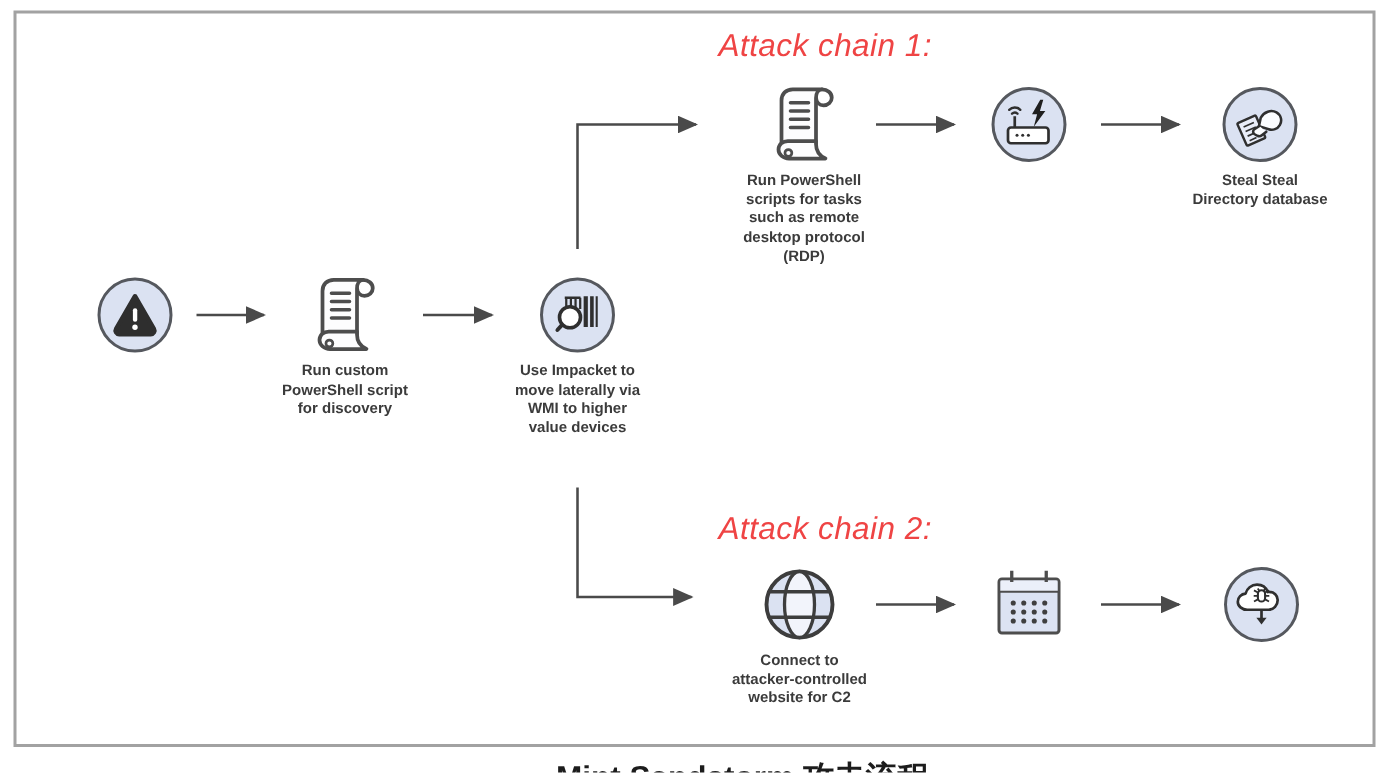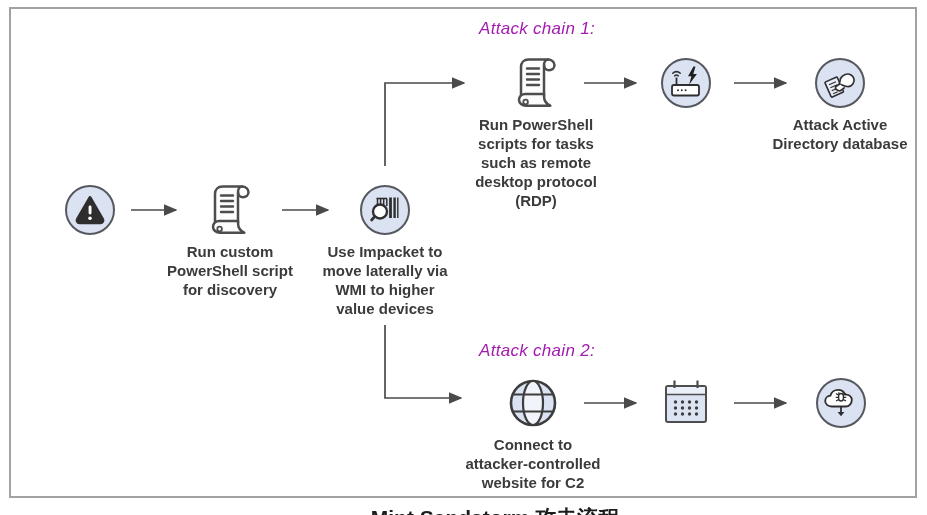--- a/index.html
+++ b/index.html
@@ -9,25 +9,25 @@
     font-family:"Liberation Sans", sans-serif;
   }
   .frame{
     position:absolute;left:9px;top:7px;width:908px;height:491px;
     border:2px solid #a2a2a2;background:#ffffff;box-sizing:border-box;
   }
   #wires{position:absolute;left:0;top:0;width:927px;height:515px;z-index:1;}
   .node{position:absolute;width:160px;display:flex;flex-direction:column;align-items:center;z-index:2;}
   .node .icon{height:58px;display:flex;align-items:center;justify-content:center;}
   .node .label{
-    margin-top:3px;font-size:15px;font-weight:700;color:#3b3b3b;
+    margin-top:3px;font-size:10px;font-weight:700;color:#3b3b3b;
     line-height:1.27;text-align:center;white-space:pre-line;
   }
   .chain-label{
-    position:absolute;z-index:2;font-style:italic;font-size:17px;color:#a21caf;
+    position:absolute;z-index:2;font-style:italic;font-size:21px;color:#ef4444;
     letter-spacing:0.3px;
   }
   .caption{
     position:absolute;left:0;top:504px;width:990px;text-align:center;z-index:2;
     font-size:21px;font-weight:700;color:#1c1c1c;
   }
 </style>
 </head>
 <body>
 
@@ -145,21 +145,21 @@
       <g transform="rotate(-24 21 30)">
         <rect x="13.5" y="21.5" width="13.5" height="16.5" rx="1" fill="#e9edf8" stroke="#2f2f2f" stroke-width="1.6"></rect>
         <path d="M16.5 25.5 h7.5 M16.5 28.8 h7.5 M16.5 32.1 h7.5 M16.5 35.4 h5" stroke="#2f2f2f" stroke-width="1.1"></path>
       </g>
       <g fill="#fbfcfe" stroke="#2f2f2f" stroke-width="1.7" stroke-linejoin="round" stroke-linecap="round">
         <path d="M26.5 21.5 c2 -4 7 -5.6 10.5 -3.6 3 1.7 4 5.5 2.2 8.5 -1.5 2.6 -4.6 3.7 -7.4 2.8 l-6.5 -2.1 z"></path>
         <path d="M25.6 27 l-3.3 2.2 c-1.2 0.8 -1.2 2.6 0.1 3.3 l1.8 1 c1 0.5 2.2 0.4 3 -0.3 l3 -2.4"></path>
       </g>
     </svg>
   </span>
-  <div class="label">Attack Active
+  <div class="label">Steal Steal
 Directory database</div>
 </div>
 
 <div class="node" style="left:453px;top:374px">
   <span class="icon">
     <svg width="52" height="52" viewBox="0 0 52 52">
       <circle cx="26" cy="26" r="22" fill="#dbe2f2" stroke="#3d3d3d" stroke-width="2.6"></circle>
       <ellipse cx="26" cy="26" rx="10" ry="22" fill="#f2f4fb" stroke="#3d3d3d" stroke-width="2.2"></ellipse>
       <path d="M5.8 17.5 H46.2 M5.8 34.5 H46.2" stroke="#3d3d3d" stroke-width="2.2"></path>
     </svg>

